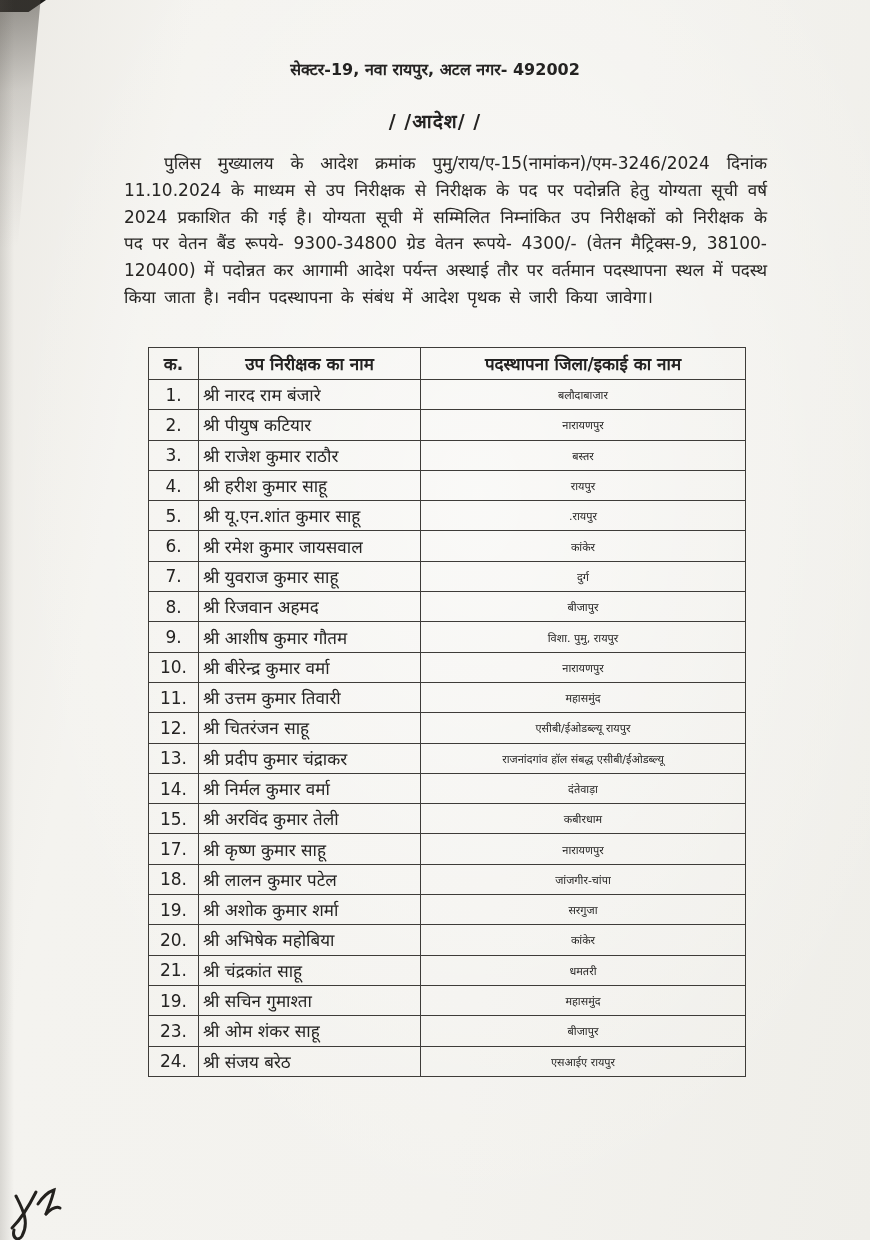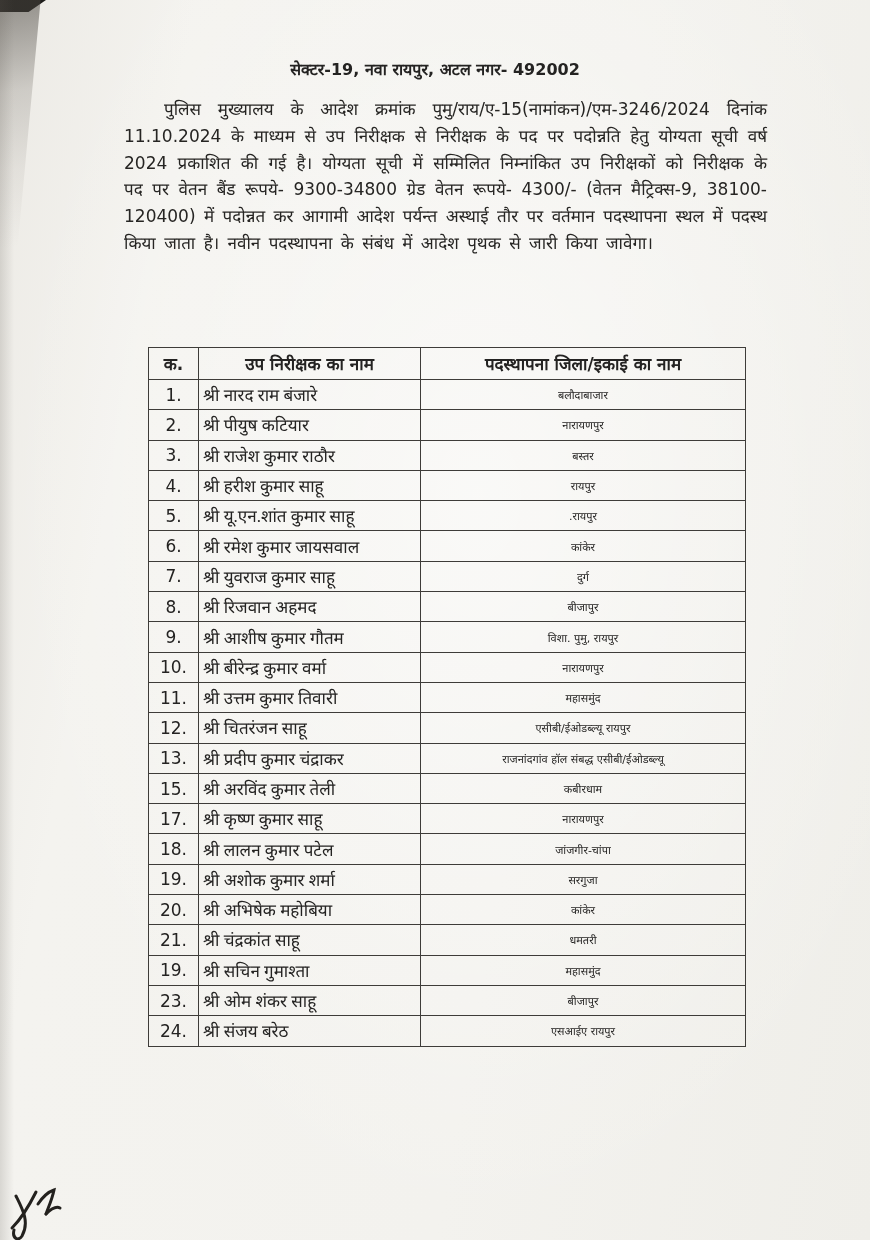--- a/index.html
+++ b/index.html
@@ -69,40 +69,41 @@
   table.posting-table th, table.posting-table td{
     border:1.6px solid #3e3c39;
     padding:0 4px;
     height:29.3px;
     overflow:hidden;white-space:nowrap;
   }
   table.posting-table th{
     font-weight:bold;text-align:center;height:31px;font-size:17px;
   }
   td.sn{text-align:center;}
-  td.name{text-align:left;padding-left:20px;font-family:Liberation Serif, serif;}
+  td.name{text-align:left;padding-left:20px;}
   td.posting{text-align:center;font-size:11px;}
 
   .scribble{
     position:absolute;left:2px;top:1178px;width:110px;height:62px;
   }
 </style>
 </head>
 <body>
 
 <div class="page">
 
   <div class="corner-fold"></div>
   <div class="corner-shadow"></div>
   <div class="left-edge-shade"></div>
 
   <div class="doc-header">
     <div class="doc-subtitle">सेक्टर-19, नवा रायपुर, अटल नगर- 492002</div>
   </div>
 
+  <div class="order-heading">/ /आदेश/ /</div>
 
   <p class="body-para">पुलिस मुख्यालय के आदेश क्रमांक पुमु/राय/ए-15(नामांकन)/एम-3246/2024 दिनांक 11.10.2024 के माध्यम से उप निरीक्षक से निरीक्षक के पद पर पदोन्नति हेतु योग्यता सूची वर्ष 2024 प्रकाशित की गई है। योग्यता सूची में सम्मिलित निम्नांकित उप निरीक्षकों को निरीक्षक के पद पर वेतन बैंड रूपये- 9300-34800 ग्रेड वेतन रूपये- 4300/- (वेतन मैट्रिक्स-9, 38100-120400) में पदोन्नत कर आगामी आदेश पर्यन्त अस्थाई तौर पर वर्तमान पदस्थापना स्थल में पदस्थ किया जाता है। नवीन पदस्थापना के संबंध में आदेश पृथक से जारी किया जावेगा।</p>
 
   <table class="posting-table">
     <colgroup>
         <col class="c1">
         <col class="c2">
         <col class="c3">
       </colgroup>
     <thead>
@@ -184,20 +185,25 @@
       <td class="name">श्री चितरंजन साहू</td>
       <td class="posting">एसीबी/ईओडब्ल्यू रायपुर</td>
     </tr>
 
     <tr>
       <td class="sn">13.</td>
       <td class="name">श्री प्रदीप कुमार चंद्राकर</td>
       <td class="posting">राजनांदगांव हॉल संबद्ध एसीबी/ईओडब्ल्यू</td>
     </tr>
 
+    <tr>
+      <td class="sn">14.</td>
+      <td class="name">श्री निर्मल कुमार वर्मा</td>
+      <td class="posting">दंतेवाड़ा</td>
+    </tr>
 
     <tr>
       <td class="sn">15.</td>
       <td class="name">श्री अरविंद कुमार तेली</td>
       <td class="posting">कबीरधाम</td>
     </tr>
 
 
     <tr>
       <td class="sn">17.</td>

